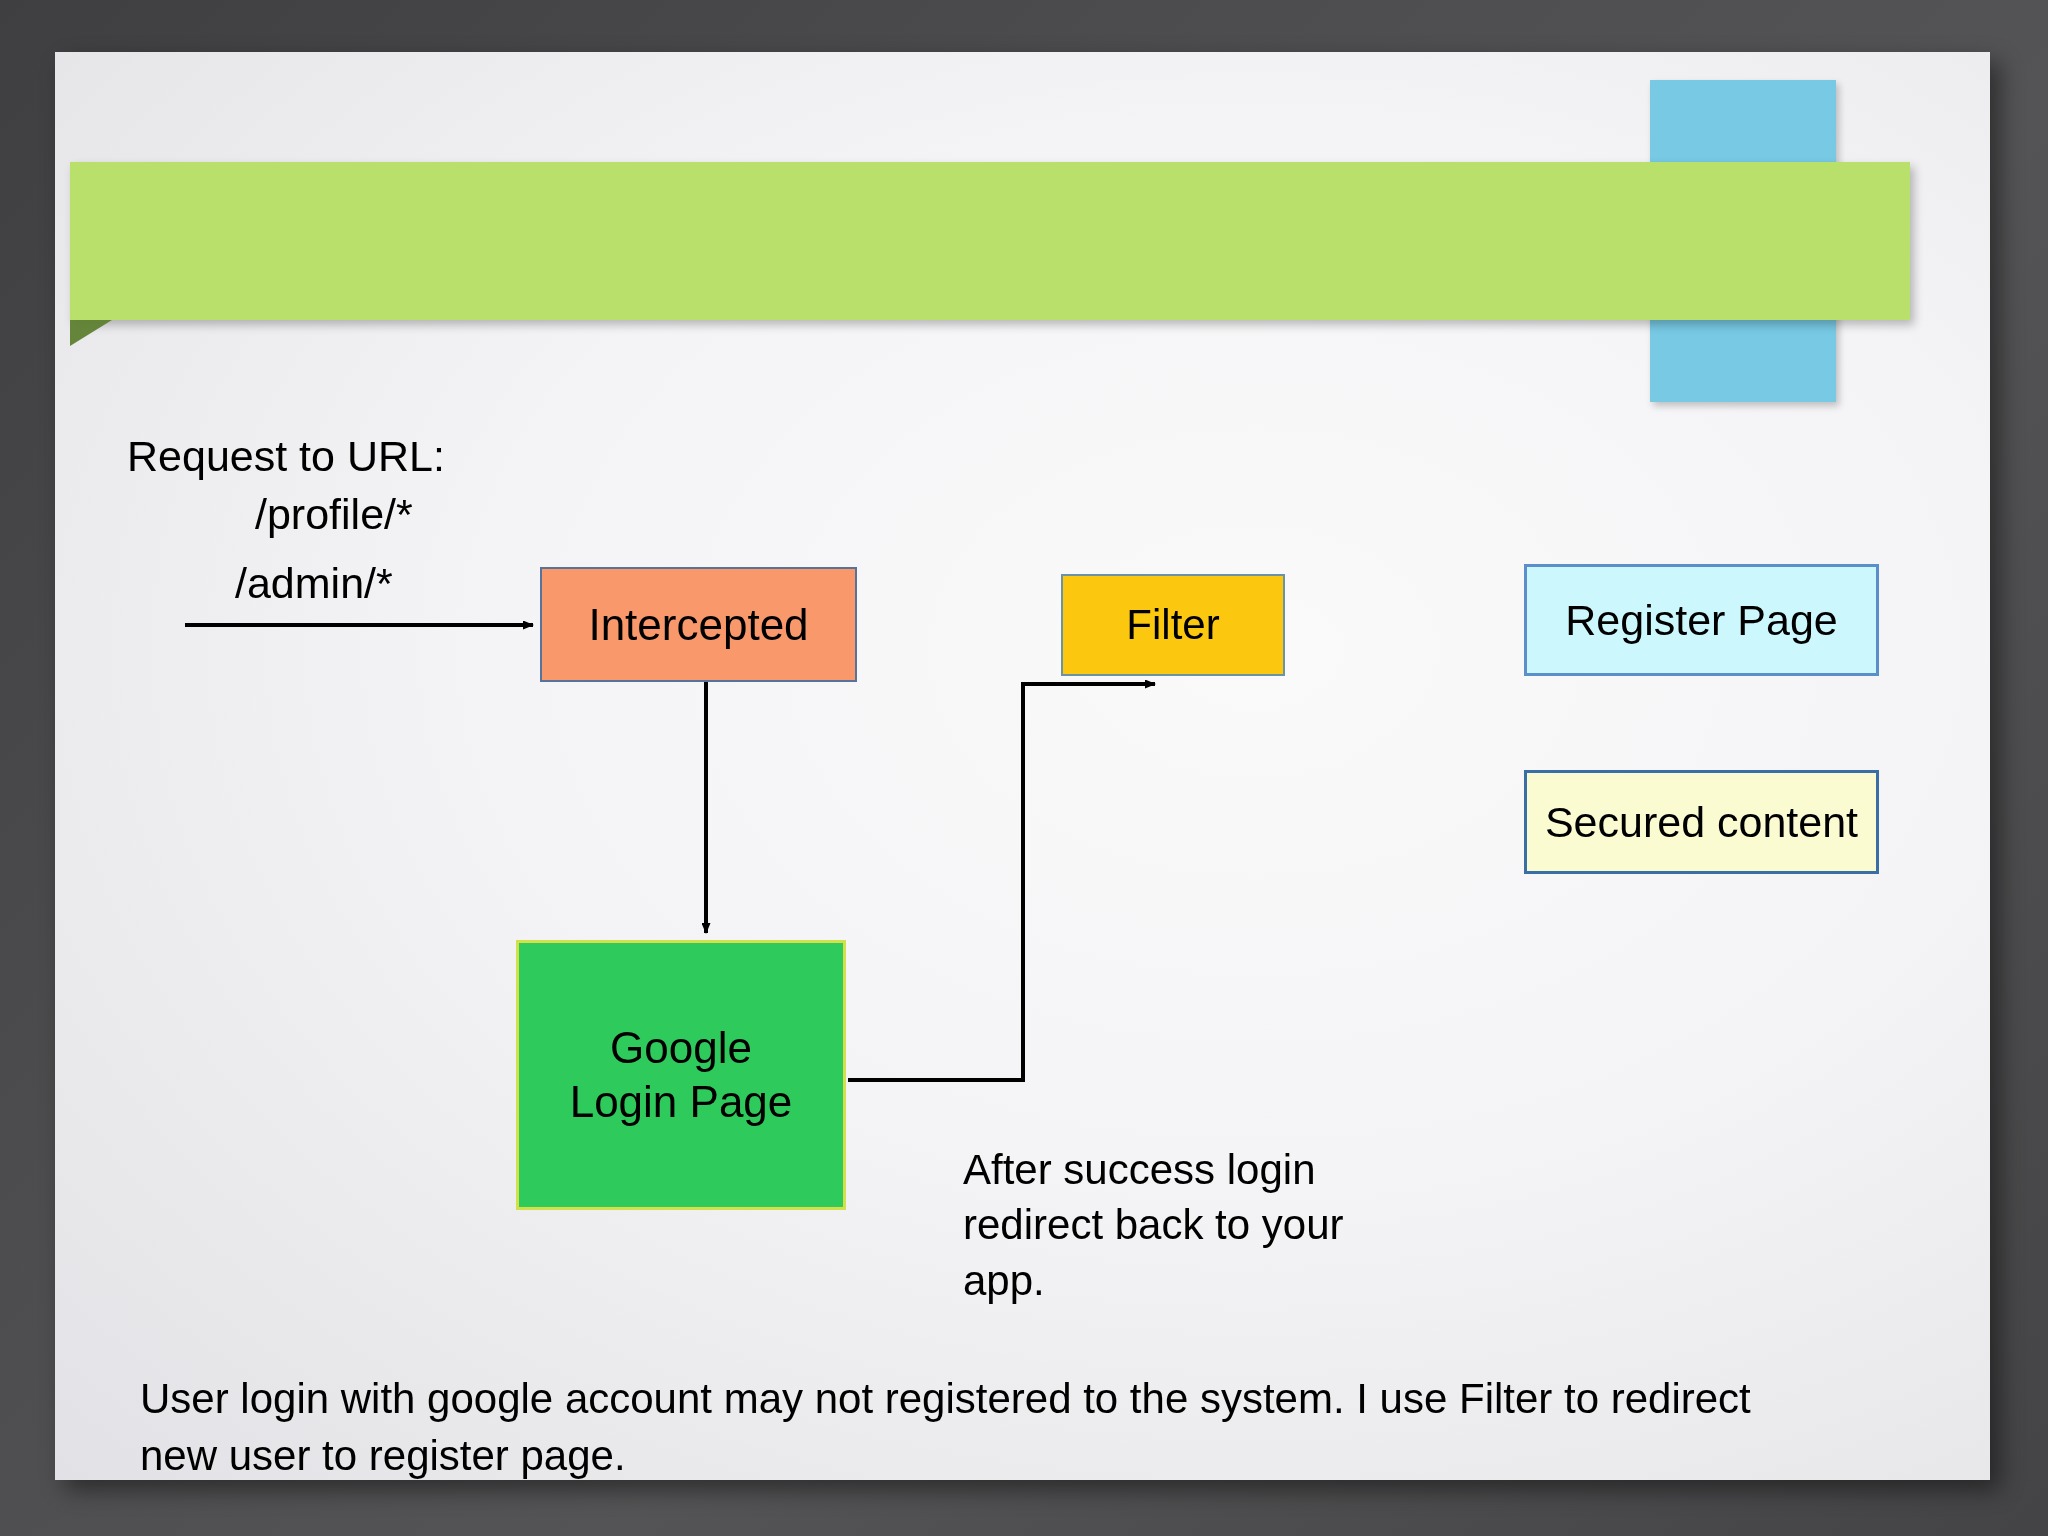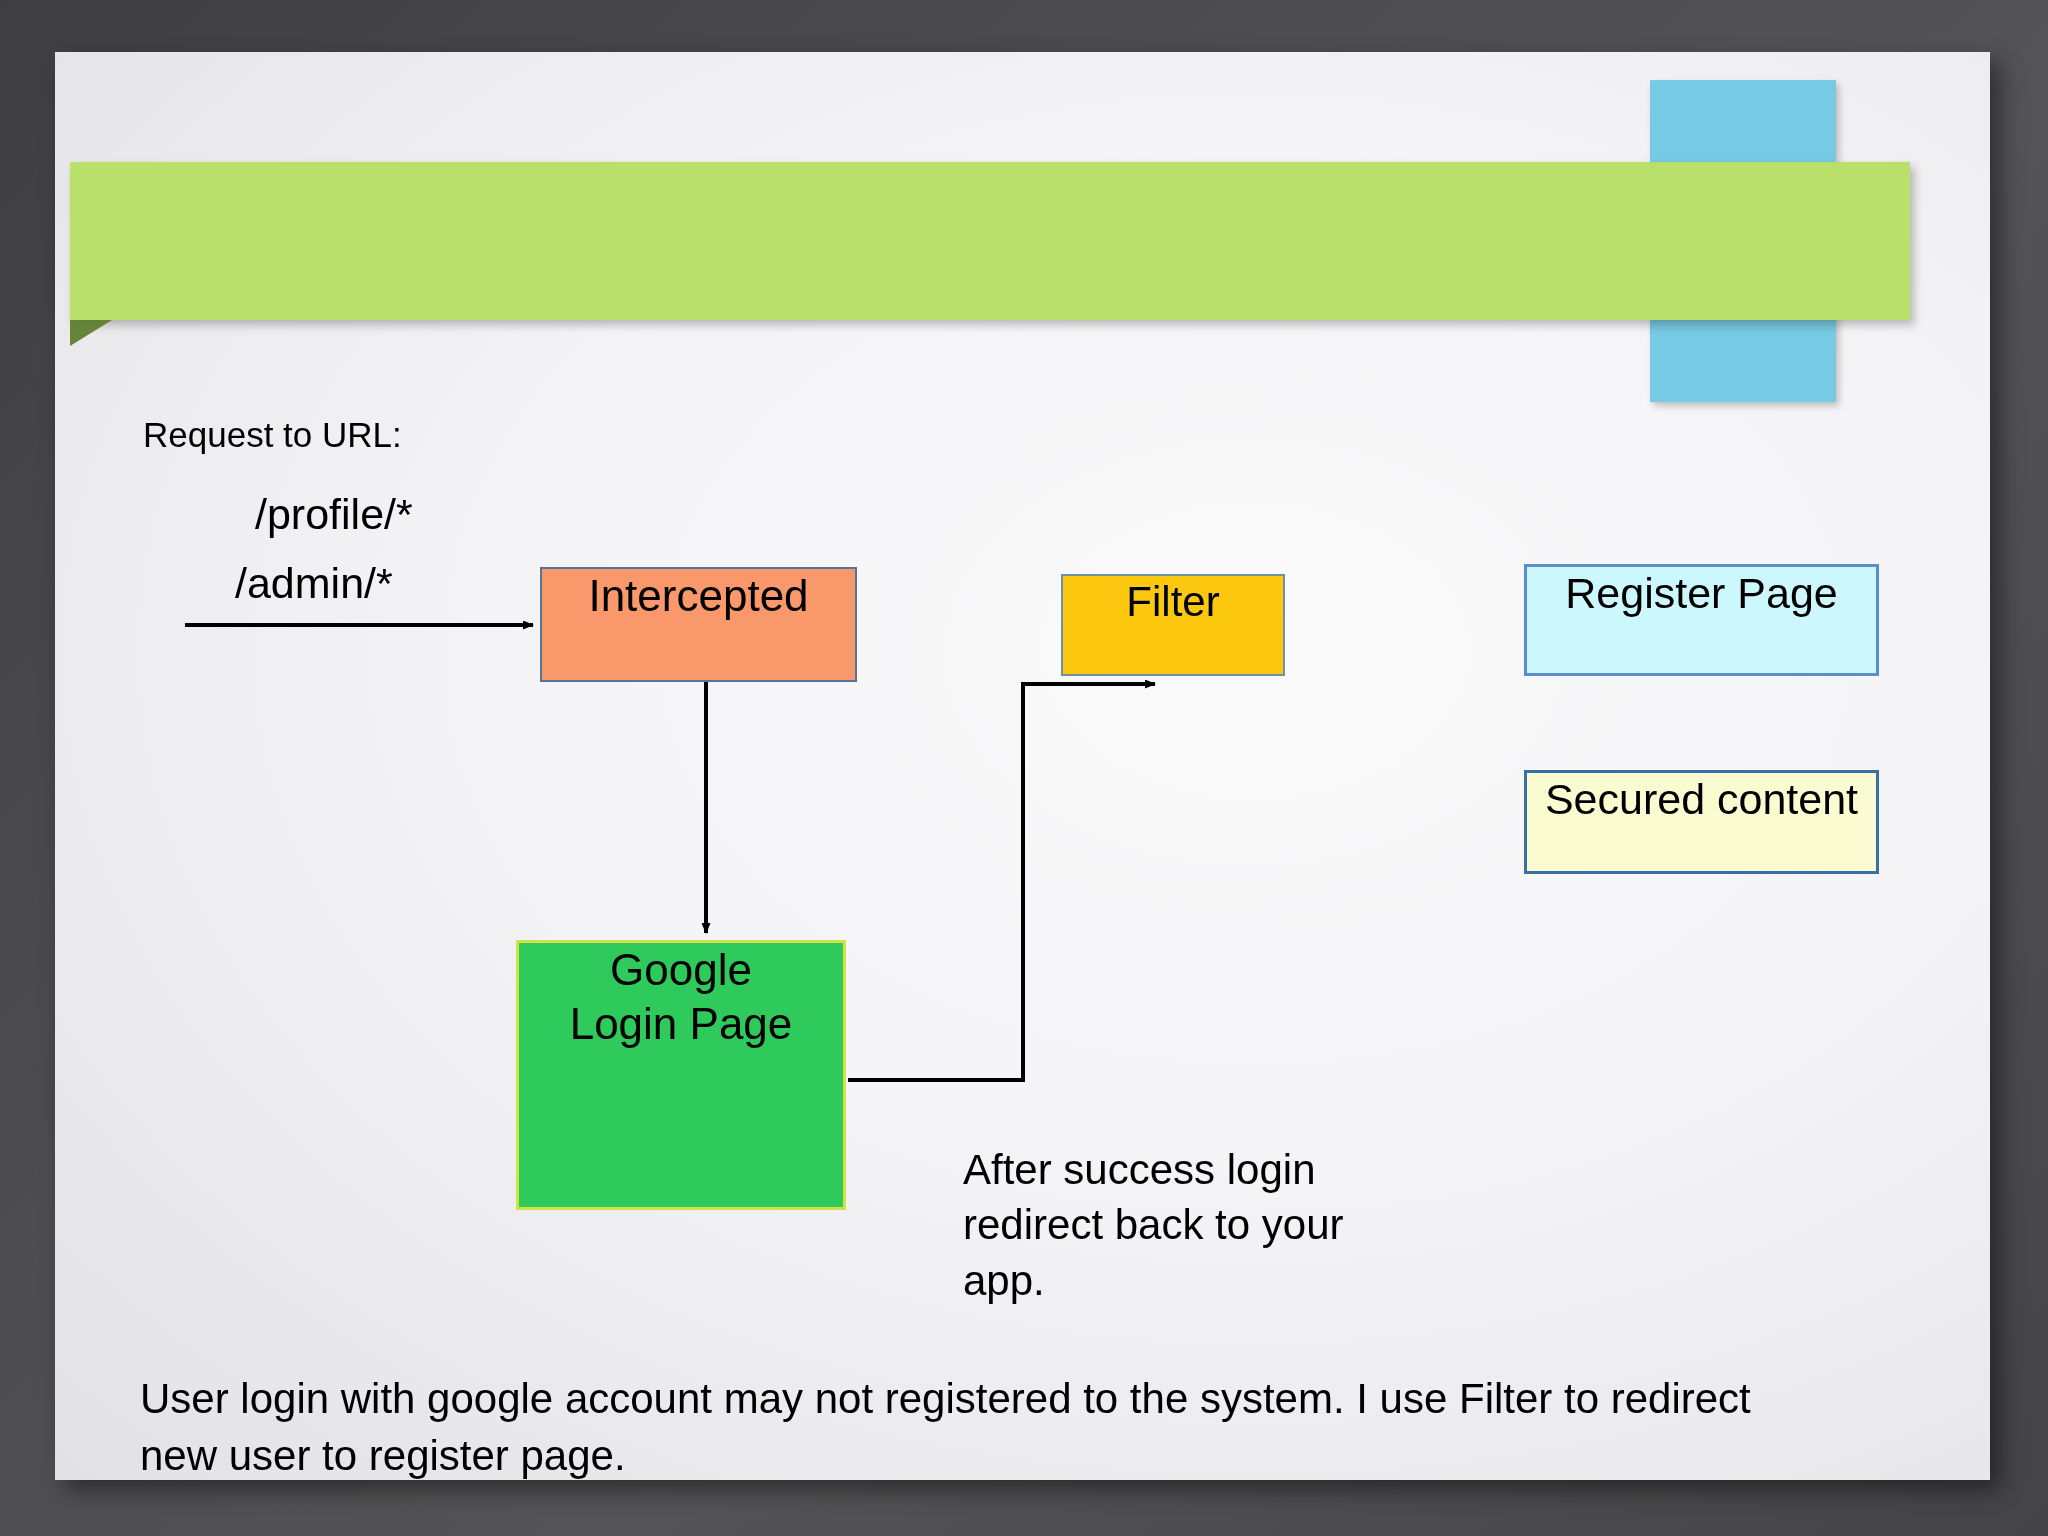--- a/index.html
+++ b/index.html
@@ -82,21 +82,21 @@
     pointer-events: none;
   }
 
   
   .free-text {
     position: absolute;
     color: #000;
     white-space: pre;
     line-height: 1.32;
   }
-  #req-label   { left: 72px;  top: 360px;  font-size: 35px; margin-left: 16px; }
+  #req-label   { left: 72px;  top: 376px;  font-size: 43px; }
   #req-path-1  { left: 180px; top: 434px;  font-size: 43px; margin-left: 20px; }
   #req-path-2  { left: 180px; top: 503px;  font-size: 43px; }
 
   #after-note {
     position: absolute;
     left: 908px;
     top: 1090px;
     width: 470px;
     font-size: 42px;
     color: #000;
@@ -111,21 +111,21 @@
     font-size: 42px;
     color: #000;
     line-height: 1.36;
   }
 
   
   .node {
     position: absolute;
     box-sizing: border-box;
     display: flex;
-    align-items: flex-start;
+    align-items: center;
     justify-content: center;
     text-align: center;
     color: #000;
     line-height: 1.22;
   }
   .node-intercepted {
     left: 485px; top: 515px; width: 317px; height: 115px;
     background: #f9996b;
     border: 2px solid #56739c;
     font-size: 44px;

